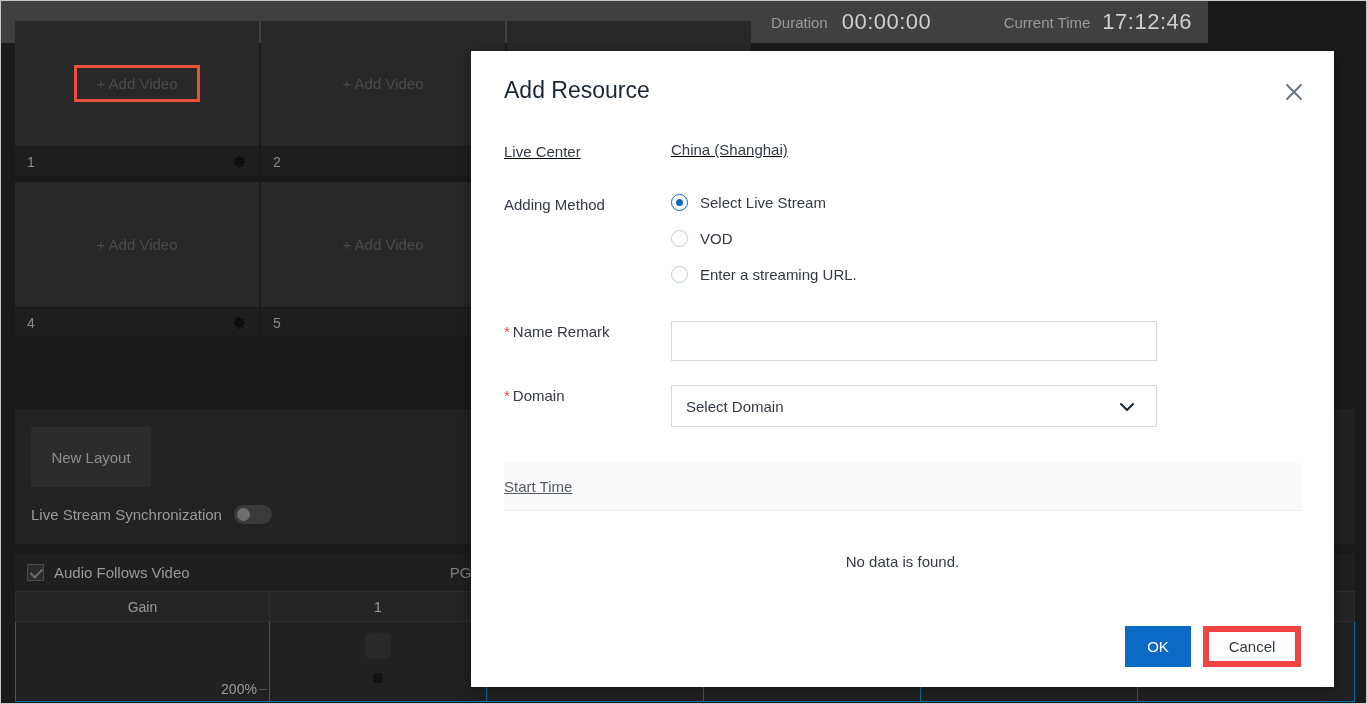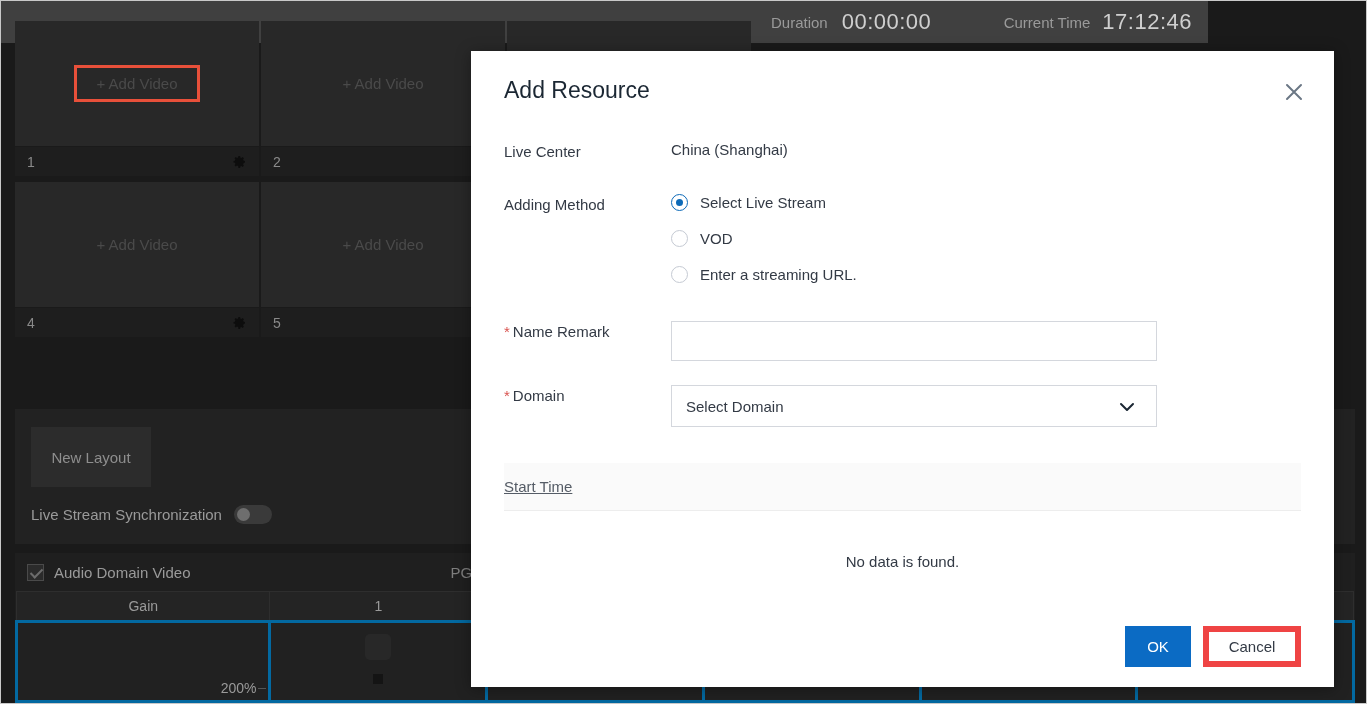--- a/index.html
+++ b/index.html
@@ -115,21 +115,21 @@
   .pgm-label { color: #7e7e7e; font-size: 15px; margin-left: 250px; }
 
   .audio-table { width: 100%; border-collapse: collapse; }
   .audio-table th {
     height: 30px; color: #9a9a9a; font-size: 14px; font-weight: normal;
     border: 1px solid #2e2e2e; background: #242424;
     width: 106px;
   }
   .audio-table th.gain-col { width: 124px; }
   .audio-table td {
-    height: 80px; border: 3px solid #0369a1; background: #212121;
+    height: 80px; border: 1px solid #0369a1; background: #212121;
     vertical-align: top; text-align: center;
     position: relative;
   }
   .hp {
     display: inline-block; margin-top: 11px;
     width: 26px; height: 26px; border-radius: 5px; background: #282828;
   }
   .mute-sq {
     display: block; margin: 10px auto 0;
     width: 10px; height: 10px; background: #141414;
@@ -321,21 +321,21 @@
       <div class="new-layout-btn">New Layout</div>
       <div class="sync-row">
         <span class="sync-label">Live Stream Synchronization</span>
         <span class="toggle"></span>
       </div>
     </div>
 
     <div class="audio-panel">
       <div class="audio-head">
         <span class="chk"></span>
-        <span class="afv-label">Audio Domain Video</span>
+        <span class="afv-label">Audio Follows Video</span>
         <span class="pgm-label">PGM Monitor</span>
       </div>
       <table class="audio-table">
         <thead>
           <tr>
             <th class="gain-col">Gain</th>
             <th>1</th>
             <th>2</th>
             <th>3</th>
             <th>4</th>
@@ -377,21 +377,21 @@
   <div class="modal">
 
     <div class="modal-title">Add Resource</div>
 
     <div class="modal-close">
       <svg width="22" height="22" viewBox="0 0 22 22">
         <path d="M4 4 L18 18 M18 4 L4 18" stroke="#6b7785" stroke-width="2" stroke-linecap="round"></path>
       </svg>
     </div>
 
-    <div class="form-row" style="top:90px;">
+    <div class="form-row" style="top:90px;text-decoration:underline;">
       <div class="form-label">Live Center</div>
       <div class="static-val">China (Shanghai)</div>
     </div>
 
     <div class="form-row" style="top:143px;">
       <div class="form-label">Adding Method</div>
       <div class="radio-group">
         <label class="radio-item">
           <span class="radio-dot on"></span>
           <span class="radio-label">Select Live Stream</span>

